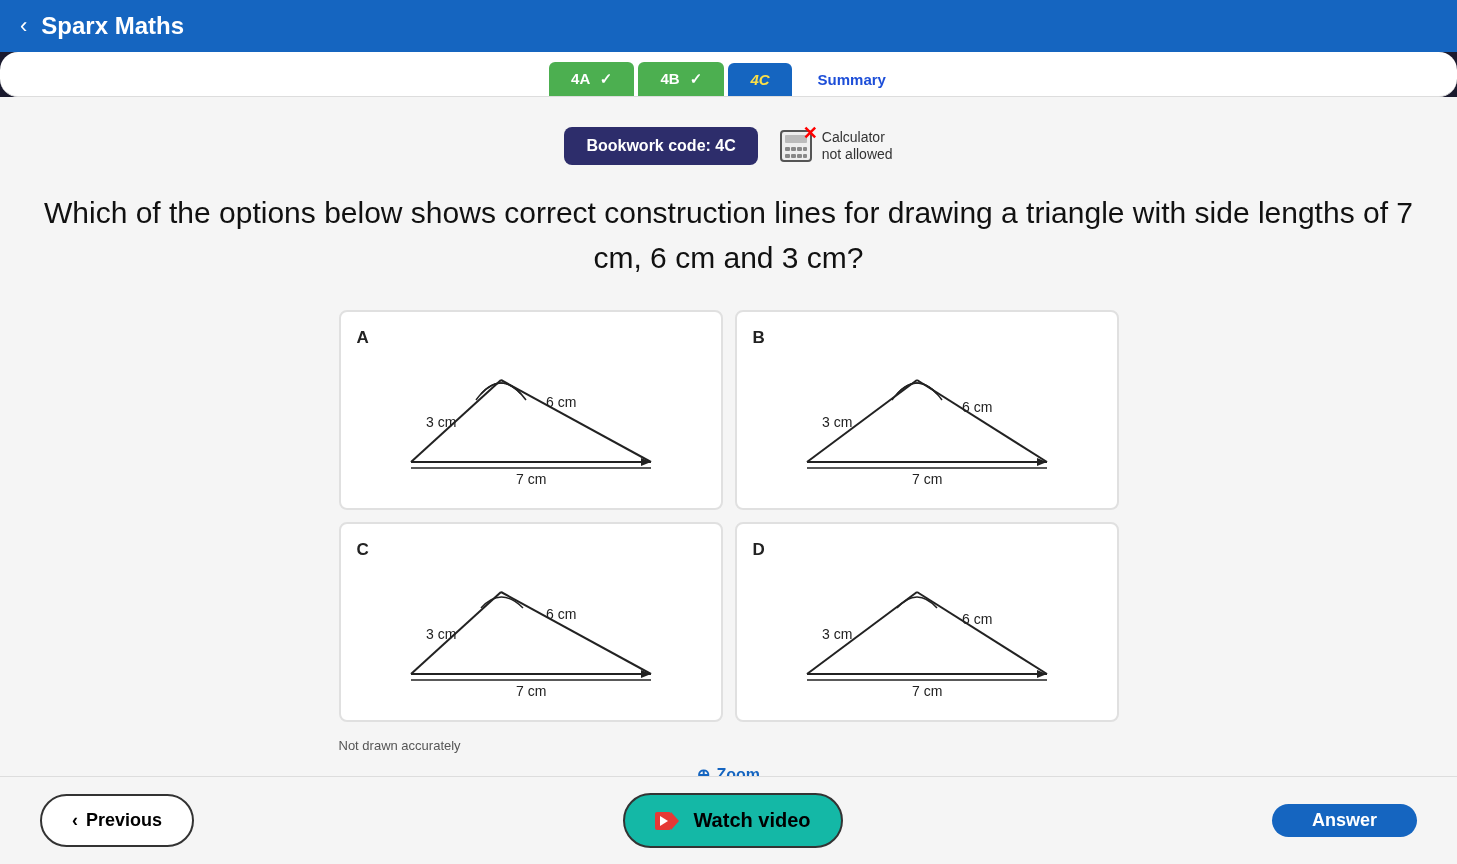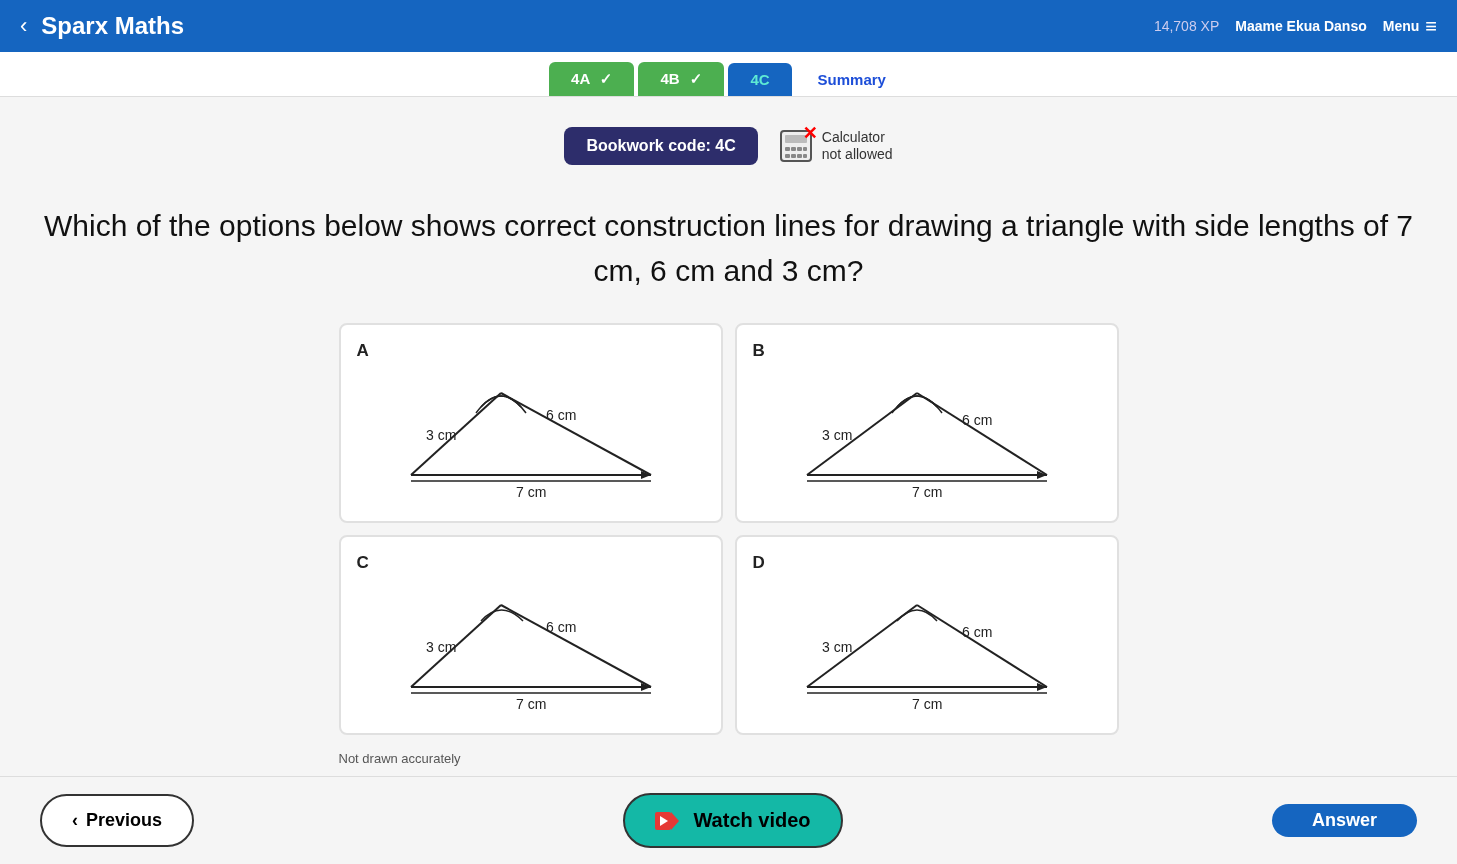--- a/index.html
+++ b/index.html
@@ -46,56 +46,58 @@
     .hamburger { font-size: 20px; }
 
     .nav-tabs {
       background: white;
       display: flex;
       justify-content: center;
       align-items: center;
       padding: 10px 0 0 0;
       gap: 0;
       border-bottom: 1px solid #ddd;
+      border-radius: 18px;
     }
     .tab {
       padding: 8px 22px;
       font-size: 15px;
       font-weight: 600;
       cursor: pointer;
       border-radius: 6px 6px 0 0;
     }
     .tab-completed {
       background: #4caf50;
       color: white;
       margin-right: 4px;
     }
     .tab-active {
       background: #1565c0;
-      color: #5eead4;
+      color: #fde047;
+      font-style: italic;
     }
     .tab-summary {
       background: none;
       color: #1d4ed8;
       margin-left: 4px;
     }
     .check { margin-left: 6px; }
 
     .main-content {
       background: #f5f5f5;
       min-height: 780px;
       padding: 30px 40px 20px 40px;
     }
 
     .bookwork-row {
       display: flex;
       align-items: center;
       justify-content: center;
       gap: 20px;
-      margin-bottom: 38px;
+      margin-bottom: 25px;
     }
     .bookwork-code-btn {
       background: #2d2d6b;
       color: white;
       border: none;
       border-radius: 8px;
       padding: 10px 22px;
       font-size: 16px;
       font-weight: 600;
       cursor: pointer;
@@ -230,28 +232,20 @@
       font-weight: 700;
       cursor: pointer;
     }
   </style>
 </head>
 <body>
 
 <div class="top-bar">
   <span class="back-arrow">‹</span>
   <span class="sparx-title">Sparx Maths</span>
-  <div class="top-right">
-    <span class="xp-text">14,708 XP</span>
-    <span class="username">Maame Ekua Danso</span>
-    <div class="menu-btn">
-      <span>Menu</span>
-      <span class="hamburger">≡</span>
-    </div>
-  </div>
 </div>
 
 <div class="nav-tabs">
   <div class="tab tab-completed">
     <span>4A</span>
     <span class="check">✓</span>
   </div>
   <div class="tab tab-completed">
     <span>4B</span>
     <span class="check">✓</span>

